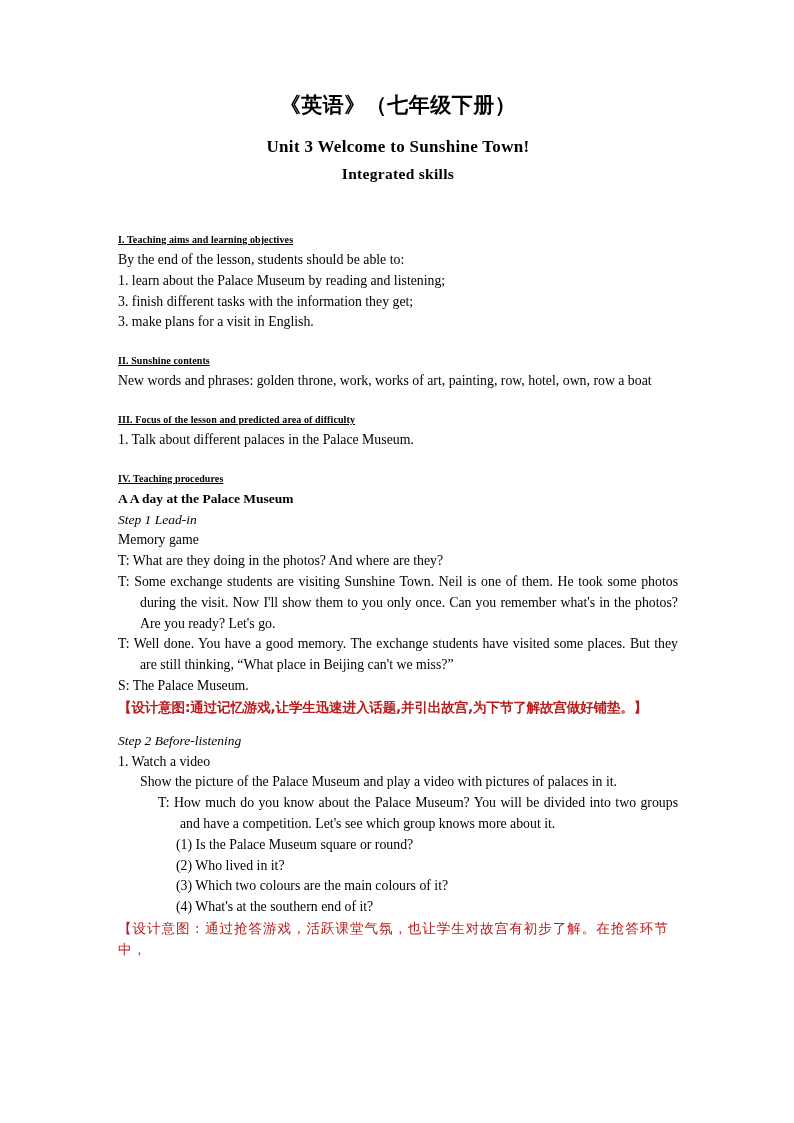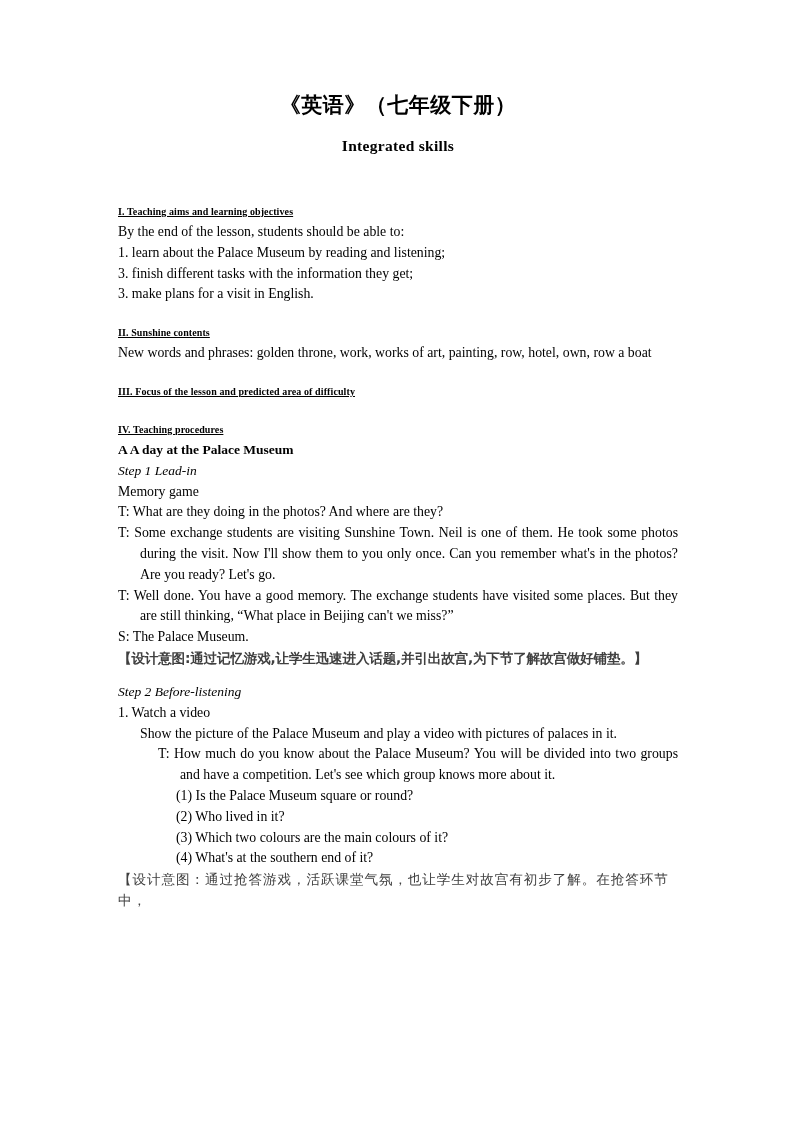--- a/index.html
+++ b/index.html
@@ -111,57 +111,59 @@
     padding-left: 62px;
     text-indent: -22px;
   }
 
   
   .cn-note {
     font-family: "DejaVu Sans", "Liberation Sans", sans-serif;
     font-size: 13.2px;
     line-height: 21px;
     margin: 0;
-    color: #404040;
+    color: #b91c1c;
   }
   .cn-note.tight {
     font-weight: bold;
     letter-spacing: -0.2px;
     font-size: 13.6px;
   }
   .cn-note.loose {
     letter-spacing: 0.9px;
     font-size: 13.6px;
   }
 </style>
 </head>
 <body>
 
 <div class="page">
   <div class="content">
 
     <div class="title-cn">《英语》（七年级下册）</div>
+    <div class="title-unit">Unit 3 Welcome to Sunshine Town!</div>
     <div class="title-sub">Integrated skills</div>
 
     <div class="gap-lg"></div>
 
     <div class="sec-head">I. Teaching aims and learning objectives</div>
     <div class="ln">By the end of the lesson, students should be able to:</div>
     <div class="ln">1. learn about the Palace Museum by reading and listening;</div>
     <div class="ln">3. finish different tasks with the information they get;</div>
     <div class="ln">3. make plans for a visit in English.</div>
 
     <div class="gap-md"></div>
 
     <div class="sec-head">II. Sunshine contents</div>
     <div class="ln">New words and phrases: golden throne, work, works of art, painting, row, hotel, own, row a boat</div>
 
     <div class="gap-md"></div>
 
     <div class="sec-head">III. Focus of the lesson and predicted area of difficulty</div>
+    <div class="ln">1. Talk about different palaces in the Palace Museum.</div>
 
     <div class="gap-md"></div>
 
     <div class="sec-head">IV. Teaching procedures</div>
     <div class="sub-head">A	A day at the Palace Museum</div>
 
     <div class="ital">Step 1 Lead-in</div>
     <div class="ln">Memory game</div>
 
     <div class="dlg nojust">T: What are they doing in the photos? And where are they?</div>

